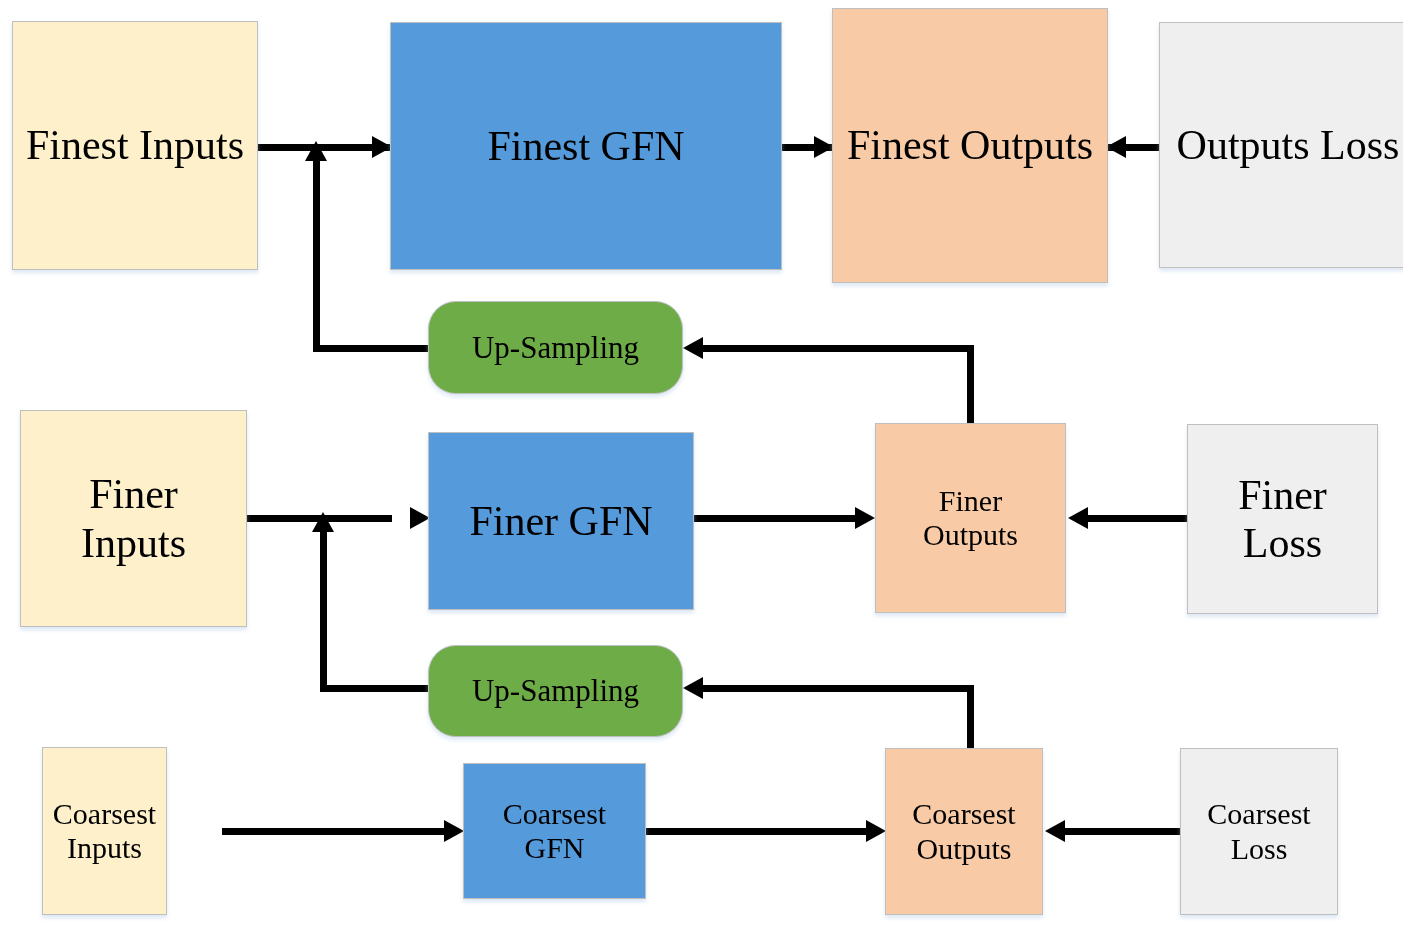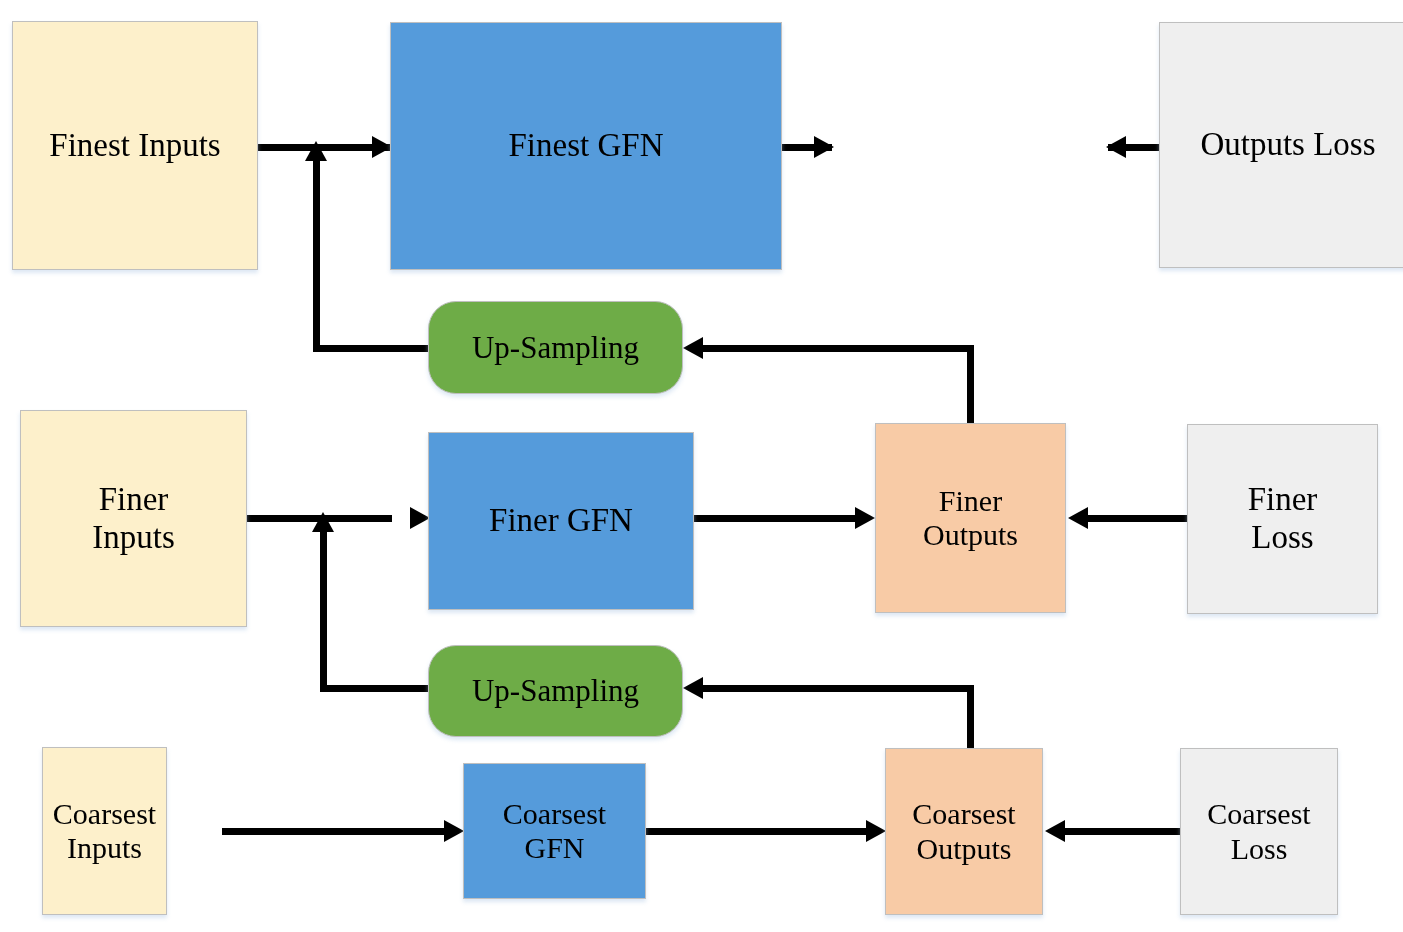--- a/index.html
+++ b/index.html
@@ -32,21 +32,21 @@
     display: block;
     white-space: pre-line;
     padding: 0 4px;
   }
   .n-input  { background: #FDF0CB; }
   .n-gfn    { background: #559BDB; }
   .n-output { background: #F8CBA6; }
   .n-loss   { background: #EFEFEF; }
   .n-up     { background: #6EAC47; }
 
-  .fs-32 { font-size: 33px; }
+  .fs-32 { font-size: 42px; }
   .fs-30 { font-size: 31px; border-radius: 28px; }
   .fs-29 { font-size: 30px; }
 
   
   .seg {
     position: absolute;
     background: #000000;
     z-index: 2;
   }
   .head {
@@ -86,20 +86,23 @@
   <div class="head head-left" style="left:1106px; top:136px;"></div>
 
   <div class="node n-input fs-32" style="left:12px; top:21px; width:246px; height:249px;">
     <span class="label">Finest Inputs</span>
   </div>
 
   <div class="node n-gfn fs-32" style="left:390px; top:22px; width:392px; height:248px;">
     <span class="label">Finest GFN</span>
   </div>
 
+  <div class="node n-output fs-32" style="left:832px; top:8px; width:276px; height:275px;">
+    <span class="label">Finest Outputs</span>
+  </div>
 
   <div class="node n-loss fs-32" style="left:1159px; top:22px; width:258px; height:246px;">
     <span class="label">Outputs Loss</span>
   </div>
 
   <div class="seg" style="left:967px; top:348px; width:7px; height:78px;"></div>
   <div class="seg" style="left:702px; top:345px; width:272px; height:7px;"></div>
   <div class="head head-left" style="left:683px; top:337px;"></div>
 
   <div class="node n-up fs-30" style="left:428px; top:301px; width:255px; height:93px;">

